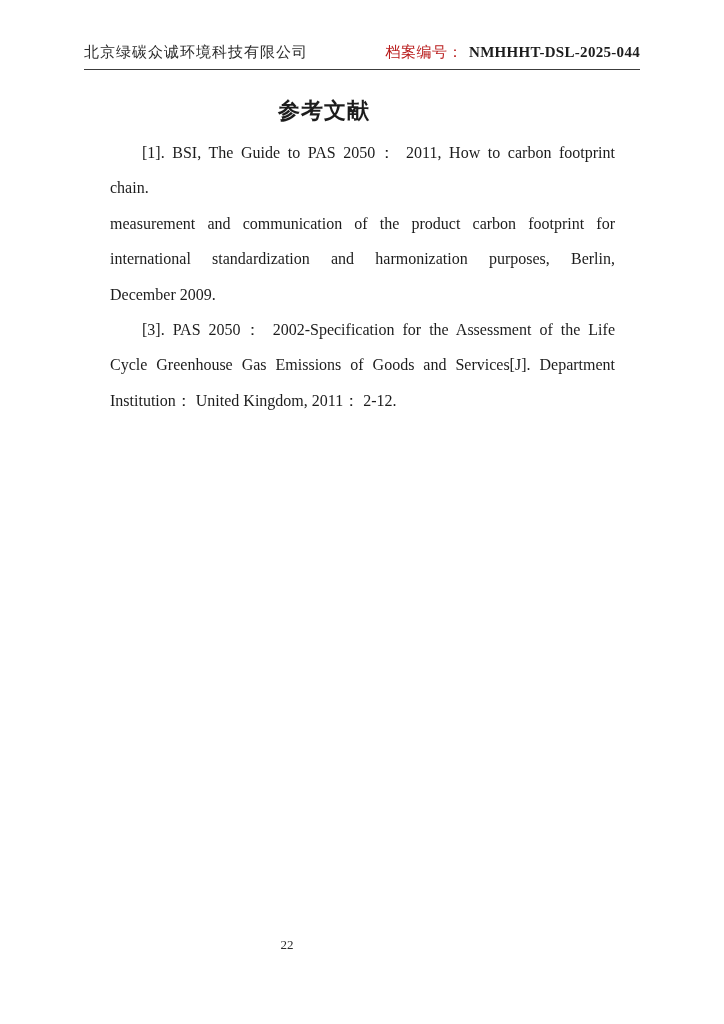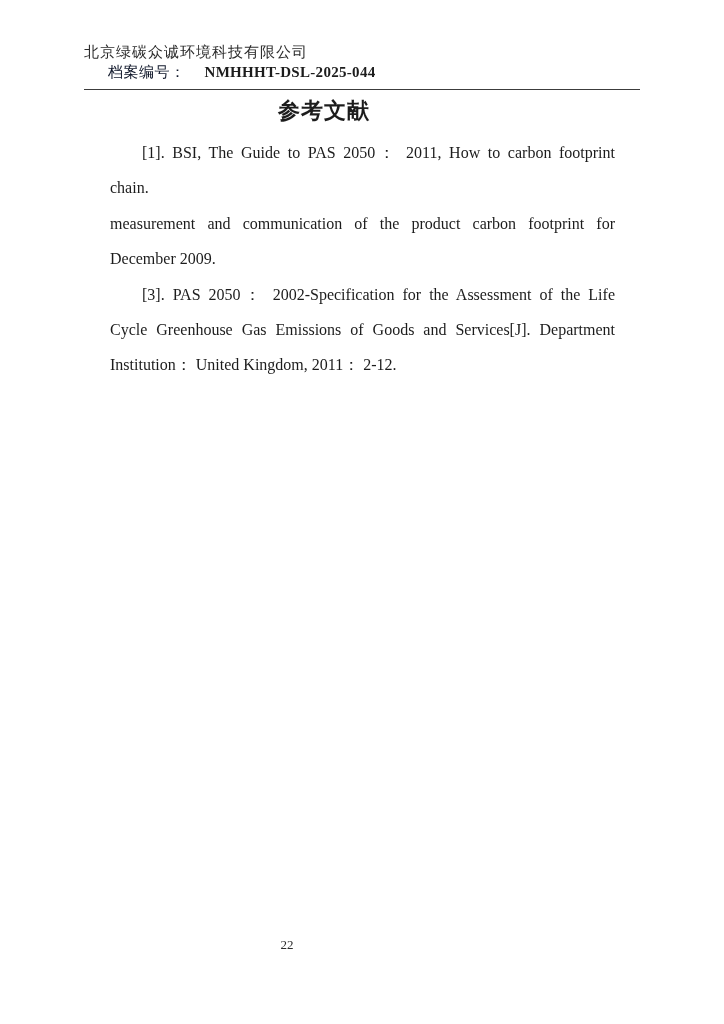--- a/index.html
+++ b/index.html
@@ -23,35 +23,34 @@
     top: 42px;
     width: 556px;
     display: flex;
     justify-content: space-between;
     align-items: flex-start;
     padding-bottom: 7px;
     border-bottom: 1.5px solid var(--rule-color, #3c3c3c);
     font-size: 15px;
     line-height: 20px;
     white-space: nowrap;
-    flex-direction: column;
   }
   .header .company {
     letter-spacing: 1px;
     color: #2b2b2b;
   }
   .header .doc-label {
-    color: #0f172a;
+    color: #b91c1c;
     letter-spacing: 0.5px;
     margin-left: 24px;
   }
   .header .doc-number {
     font-weight: bold;
     letter-spacing: 0.3px;
-    margin-left: 19px;
+    margin-left: 6px;
   }
   
   .title {
     position: absolute;
     top: 96px;
     left: 0;
     width: 648px;
     margin: 0;
     text-align: center;
     font-size: 22px;
@@ -111,20 +110,21 @@
 
   <div class="refs">
 
     <p class="ref">
       <span class="ln jst ind">[1]. BSI, The Guide to PAS 2050： 2011, How to carbon footprint</span>
       <span class="ln last">chain.</span>
     </p>
 
     <p class="ref">
       <span class="ln jst">measurement and communication of the product carbon footprint for</span>
+      <span class="ln jst">international standardization and harmonization purposes, Berlin,</span>
       <span class="ln last">December 2009.</span>
     </p>
 
     <p class="ref">
       <span class="ln jst ind">[3]. PAS 2050： 2002-Specification for the Assessment of the Life</span>
       <span class="ln jst">Cycle Greenhouse Gas Emissions of Goods and Services[J]. Department</span>
       <span class="ln last">Institution： United Kingdom, 2011： 2-12.</span>
     </p>
 
   </div>

